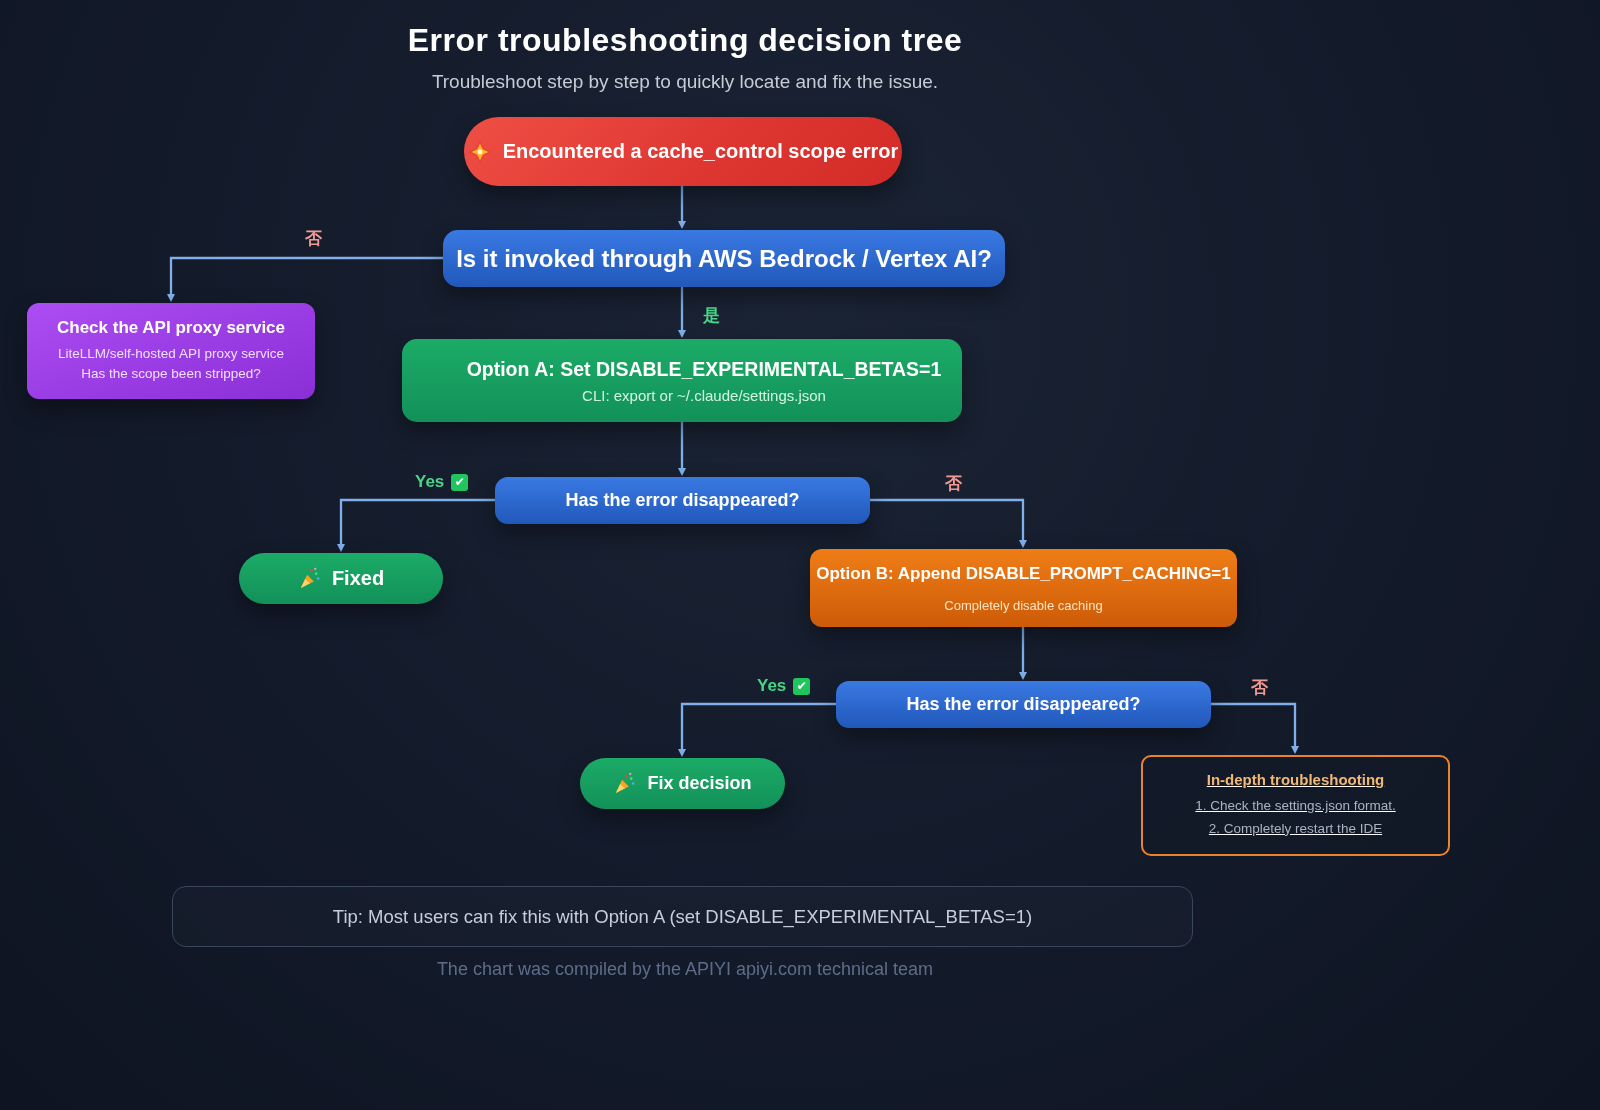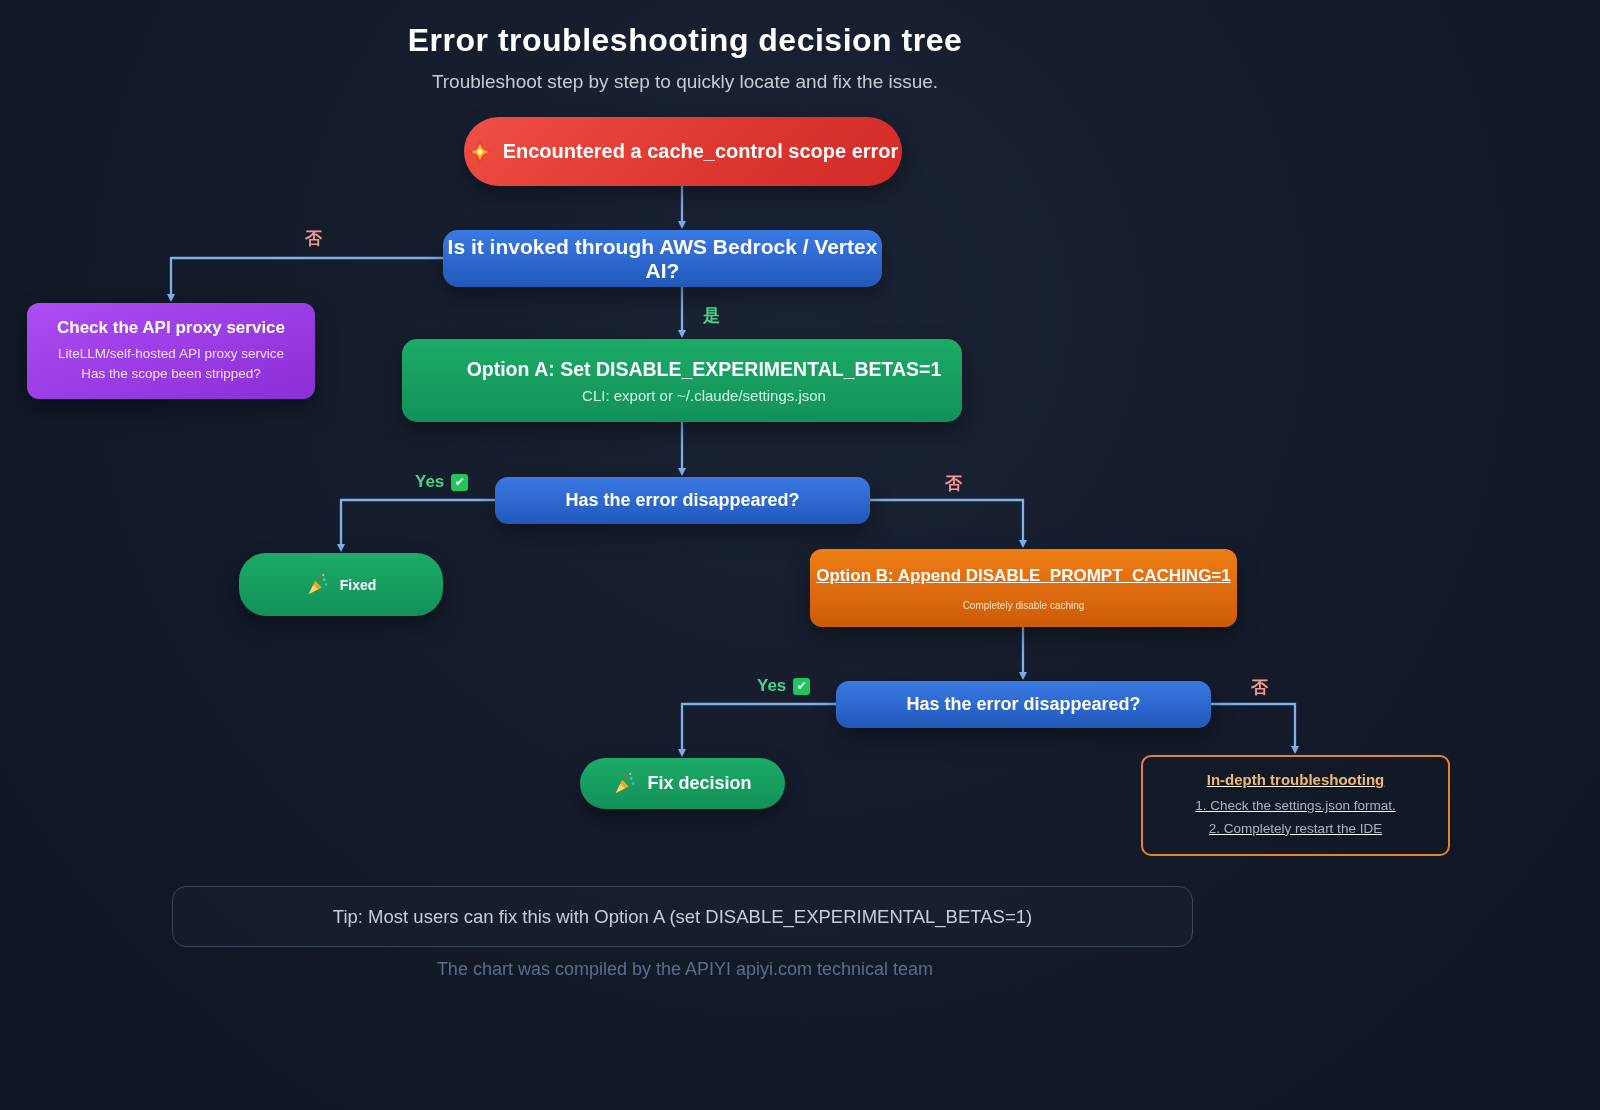--- a/index.html
+++ b/index.html
@@ -32,23 +32,23 @@
     box-shadow: 0 10px 22px rgba(0,0,0,0.38);
   }
   .node .row { display: flex; align-items: center; justify-content: center; gap: 11px; }
 
   .node-start {
     left: 464px; top: 117px; width: 438px; height: 69px;
     background: linear-gradient(135deg, #ef4f45 0%, #dd3530 60%, #d32c28 100%);
     border-radius: 36px; font-size: 20px; font-weight: bold;
   }
   .node-q1 {
-    left: 443px; top: 230px; width: 439px; height: 57px;
+    left: 443px; top: 230px; width: 562px; height: 57px;
     background: linear-gradient(180deg, #3a79e3, #2158ba);
-    border-radius: 15px; font-size: 21px; font-weight: bold;
+    border-radius: 15px; font-size: 24px; font-weight: bold;
   }
   .node-proxy {
     left: 27px; top: 303px; width: 288px; height: 96px;
     background: linear-gradient(160deg, #ad4df4, #8a2ed5);
     border-radius: 12px; padding: 2px 10px;
   }
   .node-proxy .t { font-size: 17px; font-weight: bold; margin-bottom: 6px; }
   .node-proxy .s { font-size: 13.5px; color: #efe0ff; line-height: 1.45; }
   .node-optiona {
     left: 402px; top: 339px; width: 560px; height: 83px;
@@ -57,31 +57,31 @@
     padding-left: 44px;
   }
   .node-optiona .t { font-size: 19.5px; font-weight: bold; margin-bottom: 6px; }
   .node-optiona .s { font-size: 15px; color: #d3f6e4; }
   .node-q2 {
     left: 495px; top: 477px; width: 375px; height: 47px;
     background: linear-gradient(180deg, #3a79e3, #2158ba);
     border-radius: 13px; font-size: 18px; font-weight: bold;
   }
   .node-fixed {
-    left: 239px; top: 553px; width: 204px; height: 63px;
+    left: 239px; top: 553px; width: 204px; height: 51px;
     background: linear-gradient(180deg, #1cab67, #129159);
-    border-radius: 27px; font-size: 14px; font-weight: bold; justify-content: center;
+    border-radius: 27px; font-size: 20px; font-weight: bold; justify-content: center;
   }
   .node-optionb {
     left: 810px; top: 549px; width: 427px; height: 78px;
     background: linear-gradient(180deg, #ef7d16, #cd5b08);
     border-radius: 12px;
   }
-  .node-optionb .t { font-size: 17px; font-weight: bold; margin-bottom: 6px; text-decoration: underline; }
-  .node-optionb .s { font-size: 10px; color: #ffe4c4; margin-top: 8px; }
+  .node-optionb .t { font-size: 17px; font-weight: bold; margin-bottom: 6px; }
+  .node-optionb .s { font-size: 13px; color: #ffe4c4; margin-top: 8px; }
   .node-q3 {
     left: 836px; top: 681px; width: 375px; height: 47px;
     background: linear-gradient(180deg, #3a79e3, #2158ba);
     border-radius: 13px; font-size: 18px; font-weight: bold;
   }
   .node-fixcompleted {
     left: 580px; top: 758px; width: 205px; height: 51px;
     background: linear-gradient(180deg, #1cab67, #129159);
     border-radius: 27px; font-size: 18px; font-weight: bold;
   }

